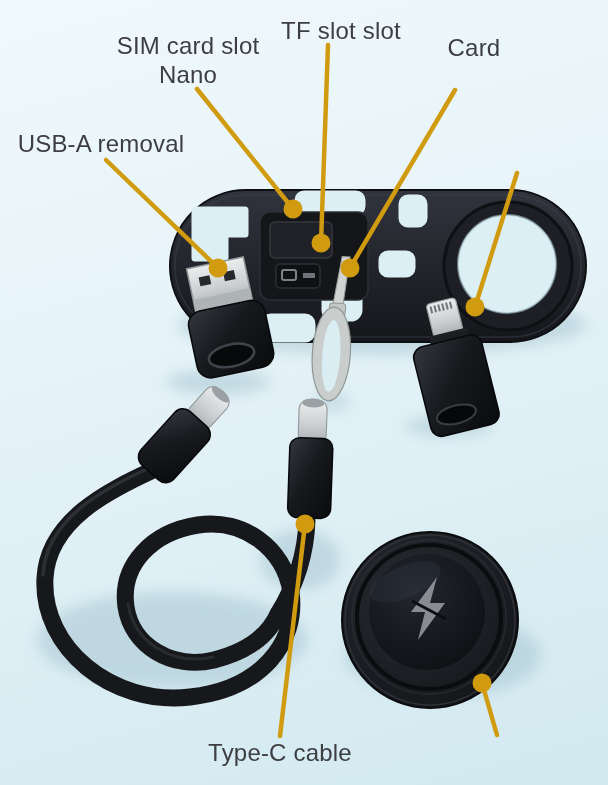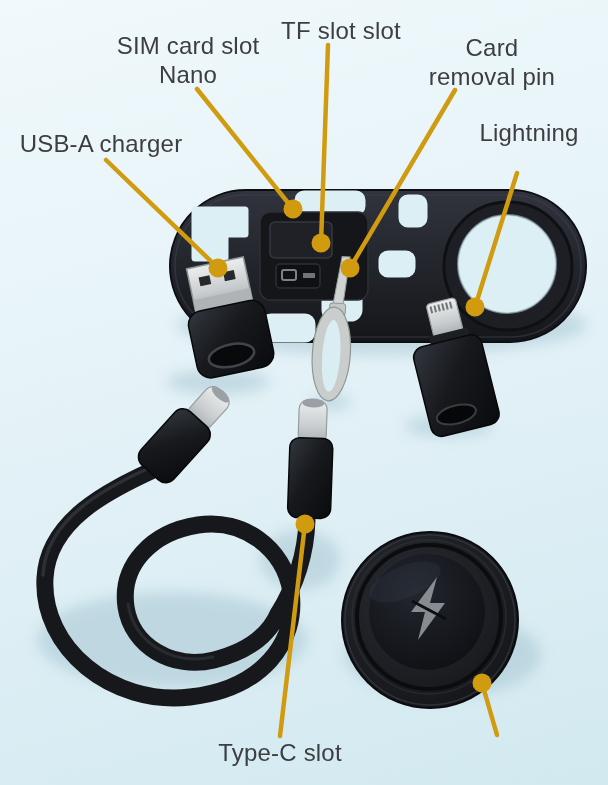--- a/index.html
+++ b/index.html
@@ -163,33 +163,31 @@
     <circle cx="293" cy="209" r="9.5"></circle>
     <circle cx="321" cy="243" r="9.5"></circle>
     <circle cx="350" cy="268" r="9.5"></circle>
     <circle cx="475" cy="307" r="9.5"></circle>
     <circle cx="305" cy="524" r="9.5"></circle>
     <circle cx="482" cy="683" r="9.5"></circle>
   </g>
 </svg>
 
 <div class="label" style="left:101px;top:129px">
-  <div>USB-A charger</div>
+  <div>USB-A removal</div>
 </div>
 <div class="label" style="left:188px;top:31px">
   <div>SIM card slot</div>
   <div>Nano</div>
 </div>
 <div class="label" style="left:341px;top:16px">
   <div>TF slot slot</div>
 </div>
-<div class="label" style="left:492px;top:33px">
+<div class="label" style="left:474px;top:33px">
   <div>Card</div>
-  <div>removal pin</div>
 </div>
 <div class="label" style="left:529px;top:118px">
-  <div>Lightning</div>
 </div>
 <div class="label" style="left:280px;top:738px">
-  <div>Type-C slot</div>
+  <div>Type-C cable</div>
 </div>
 
 </div>
 
 </body></html>

